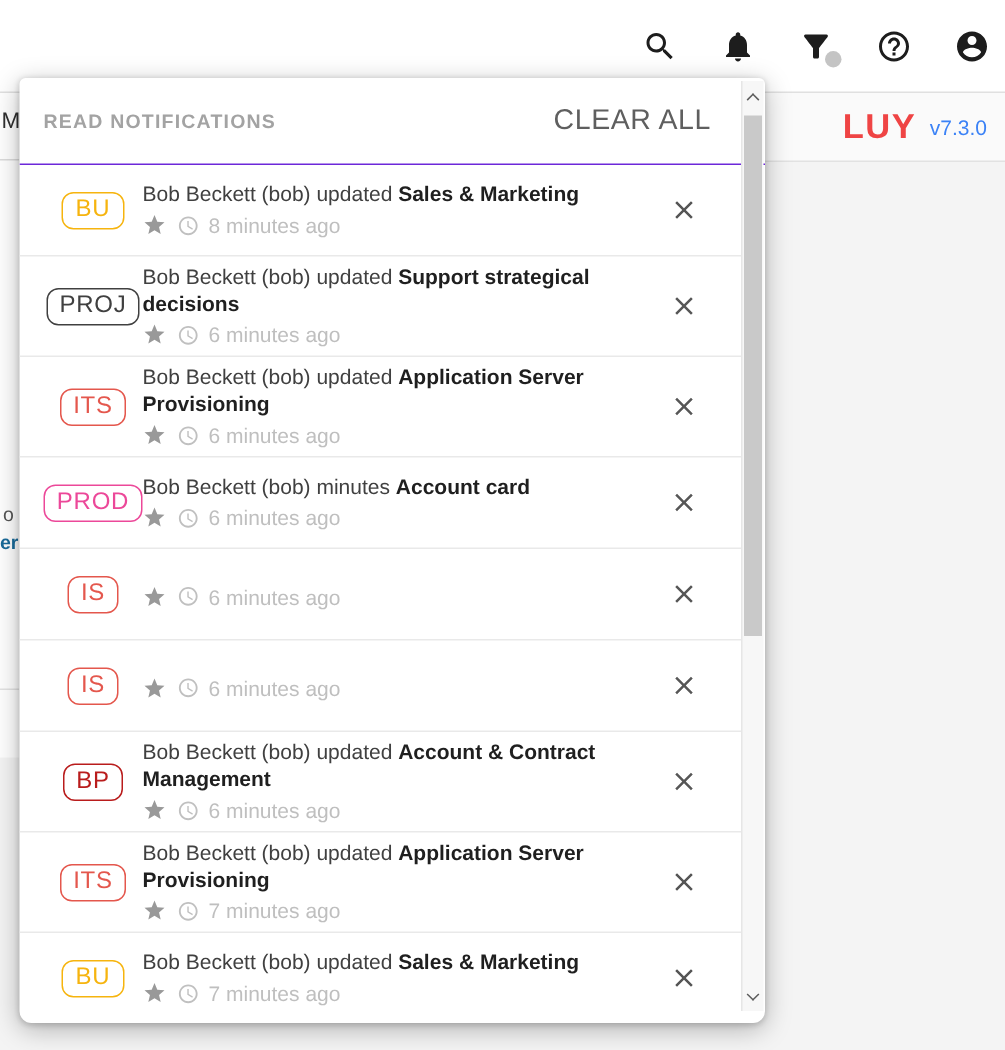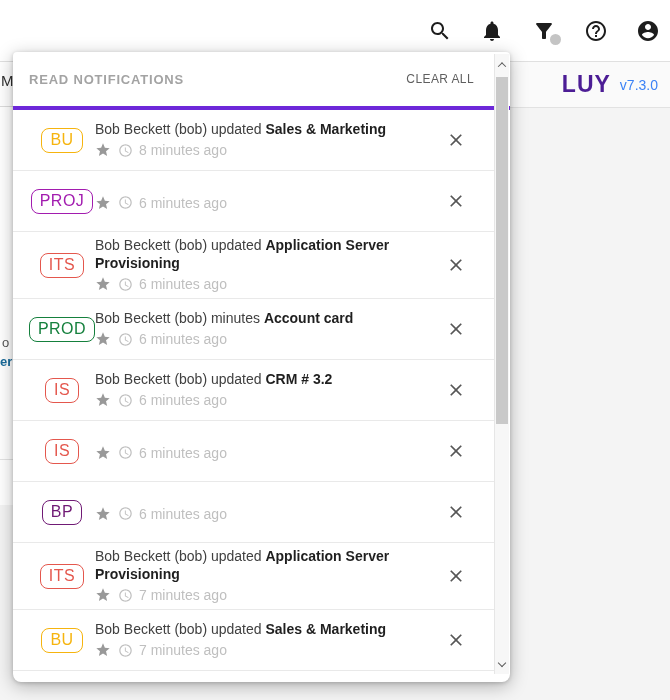--- a/index.html
+++ b/index.html
@@ -33,21 +33,21 @@
 
   .brand-strip {
     position: absolute; top: 62px; left: 0; right: 0; height: 46px;
     background: #fafafa;
     border-bottom: 1px solid #e2e2e2;
     display: flex; align-items: center; justify-content: flex-end;
     padding-right: 12px; z-index: 1;
   }
   .brand-logo {
     font-size: 23px; font-weight: 600; letter-spacing: 1px;
-    color: #4c1d95;
+    color: #ef4444;
   }
   .brand-version { font-size: 14px; color: #3b82f6; margin-left: 9px; }
 
   .left-strip {
     position: absolute; left: 0; top: 62px; width: 13px; height: 443px;
     background: #ffffff; z-index: 2; overflow: hidden;
   }
   .frag-mi {
     position: absolute; top: 10px; left: 1px;
     font-size: 15px; color: #2f2f2f; white-space: nowrap;
@@ -64,28 +64,28 @@
     background: #ffffff;
     border-radius: 4px 4px 8px 8px;
     box-shadow: 0 4px 18px rgba(0,0,0,0.28), 0 1px 4px rgba(0,0,0,0.18);
     z-index: 10;
     overflow: hidden;
   }
   .panel-header {
     height: 58px;
     display: flex; align-items: center; justify-content: space-between;
     padding: 0 36px 0 16px;
-    border-bottom: 4px solid #6d28d9;
+    border-bottom: 1px solid #6d28d9;
   }
   .panel-title {
     font-size: 13px; font-weight: 600; letter-spacing: 0.8px;
     color: #a3a3a3;
   }
   .clear-all-btn {
-    font-size: 12px; font-weight: 500; letter-spacing: 0.4px;
+    font-size: 19px; font-weight: 500; letter-spacing: 0.4px;
     color: #5f5f5f; background: none; border: none;
     font-family: inherit; cursor: pointer;
   }
 
   .notif-list { width: 481px; }
   .notif-row {
     display: flex; align-items: center;
     min-height: 61px;
     padding: 5px 12px 5px 16px;
     border-bottom: 1px solid #e9e9e9;
@@ -218,23 +218,24 @@
     <div class="close-col">
       <button class="close-btn">
         <svg viewBox="0 0 24 24">
               <path d="M19 6.41L17.59 5 12 10.59 6.41 5 5 6.41 10.59 12 5 17.59 6.41 19 12 13.41 17.59 19 19 17.59 13.41 12z"></path>
             </svg>
       </button>
     </div>
   </div>
       <div class="notif-row">
     <div class="badge-col">
-      <span class="type-badge" style="color: #a21caf;">PROJ</span>
-    </div>
-    <div class="text-col">
+      <span class="type-badge" style="color: #404040;">PROJ</span>
+    </div>
+    <div class="text-col">
+      <div class="notif-text"><span>Bob Beckett (bob) updated</span> <span class="subject">Support strategical decisions</span></div>
       <div class="meta-line">
         <span class="star-icon">
           <svg viewBox="0 0 24 24">
                 <path d="M12 17.27L18.18 21l-1.64-7.03L22 9.24l-7.19-.61L12 2 9.19 8.63 2 9.24l5.46 4.73L5.82 21z"></path>
               </svg>
         </span>
         <span class="clock-icon">
           <svg viewBox="0 0 24 24">
                 <path d="M11.99 2C6.47 2 2 6.48 2 12s4.47 10 9.99 10C17.52 22 22 17.52 22 12S17.52 2 11.99 2zM12 20c-4.42 0-8-3.58-8-8s3.58-8 8-8 8 3.58 8 8-3.58 8-8 8zm.5-13H11v6l5.25 3.15.75-1.23-4.5-2.67z"></path>
               </svg>
@@ -273,21 +274,21 @@
     <div class="close-col">
       <button class="close-btn">
         <svg viewBox="0 0 24 24">
               <path d="M19 6.41L17.59 5 12 10.59 6.41 5 5 6.41 10.59 12 5 17.59 6.41 19 12 13.41 17.59 19 19 17.59 13.41 12z"></path>
             </svg>
       </button>
     </div>
   </div>
       <div class="notif-row">
     <div class="badge-col">
-      <span class="type-badge" style="color: #15803d;">PROD</span>
+      <span class="type-badge" style="color: #ec4899;">PROD</span>
     </div>
     <div class="text-col">
       <div class="notif-text"><span>Bob Beckett (bob) minutes</span> <span class="subject">Account card</span></div>
       <div class="meta-line">
         <span class="star-icon">
           <svg viewBox="0 0 24 24">
                 <path d="M12 17.27L18.18 21l-1.64-7.03L22 9.24l-7.19-.61L12 2 9.19 8.63 2 9.24l5.46 4.73L5.82 21z"></path>
               </svg>
         </span>
         <span class="clock-icon">
@@ -304,21 +305,20 @@
               <path d="M19 6.41L17.59 5 12 10.59 6.41 5 5 6.41 10.59 12 5 17.59 6.41 19 12 13.41 17.59 19 19 17.59 13.41 12z"></path>
             </svg>
       </button>
     </div>
   </div>
       <div class="notif-row">
     <div class="badge-col">
       <span class="type-badge" style="color: rgb(228, 87, 77);">IS</span>
     </div>
     <div class="text-col">
-      <div class="notif-text"><span>Bob Beckett (bob) updated</span> <span class="subject">CRM # 3.2</span></div>
       <div class="meta-line">
         <span class="star-icon">
           <svg viewBox="0 0 24 24">
                 <path d="M12 17.27L18.18 21l-1.64-7.03L22 9.24l-7.19-.61L12 2 9.19 8.63 2 9.24l5.46 4.73L5.82 21z"></path>
               </svg>
         </span>
         <span class="clock-icon">
           <svg viewBox="0 0 24 24">
                 <path d="M11.99 2C6.47 2 2 6.48 2 12s4.47 10 9.99 10C17.52 22 22 17.52 22 12S17.52 2 11.99 2zM12 20c-4.42 0-8-3.58-8-8s3.58-8 8-8 8 3.58 8 8-3.58 8-8 8zm.5-13H11v6l5.25 3.15.75-1.23-4.5-2.67z"></path>
               </svg>
@@ -356,23 +356,24 @@
     <div class="close-col">
       <button class="close-btn">
         <svg viewBox="0 0 24 24">
               <path d="M19 6.41L17.59 5 12 10.59 6.41 5 5 6.41 10.59 12 5 17.59 6.41 19 12 13.41 17.59 19 19 17.59 13.41 12z"></path>
             </svg>
       </button>
     </div>
   </div>
       <div class="notif-row">
     <div class="badge-col">
-      <span class="type-badge" style="color: #701a75;">BP</span>
-    </div>
-    <div class="text-col">
+      <span class="type-badge" style="color: #b91c1c;">BP</span>
+    </div>
+    <div class="text-col">
+      <div class="notif-text"><span>Bob Beckett (bob) updated</span> <span class="subject">Account &amp; Contract Management</span></div>
       <div class="meta-line">
         <span class="star-icon">
           <svg viewBox="0 0 24 24">
                 <path d="M12 17.27L18.18 21l-1.64-7.03L22 9.24l-7.19-.61L12 2 9.19 8.63 2 9.24l5.46 4.73L5.82 21z"></path>
               </svg>
         </span>
         <span class="clock-icon">
           <svg viewBox="0 0 24 24">
                 <path d="M11.99 2C6.47 2 2 6.48 2 12s4.47 10 9.99 10C17.52 22 22 17.52 22 12S17.52 2 11.99 2zM12 20c-4.42 0-8-3.58-8-8s3.58-8 8-8 8 3.58 8 8-3.58 8-8 8zm.5-13H11v6l5.25 3.15.75-1.23-4.5-2.67z"></path>
               </svg>

